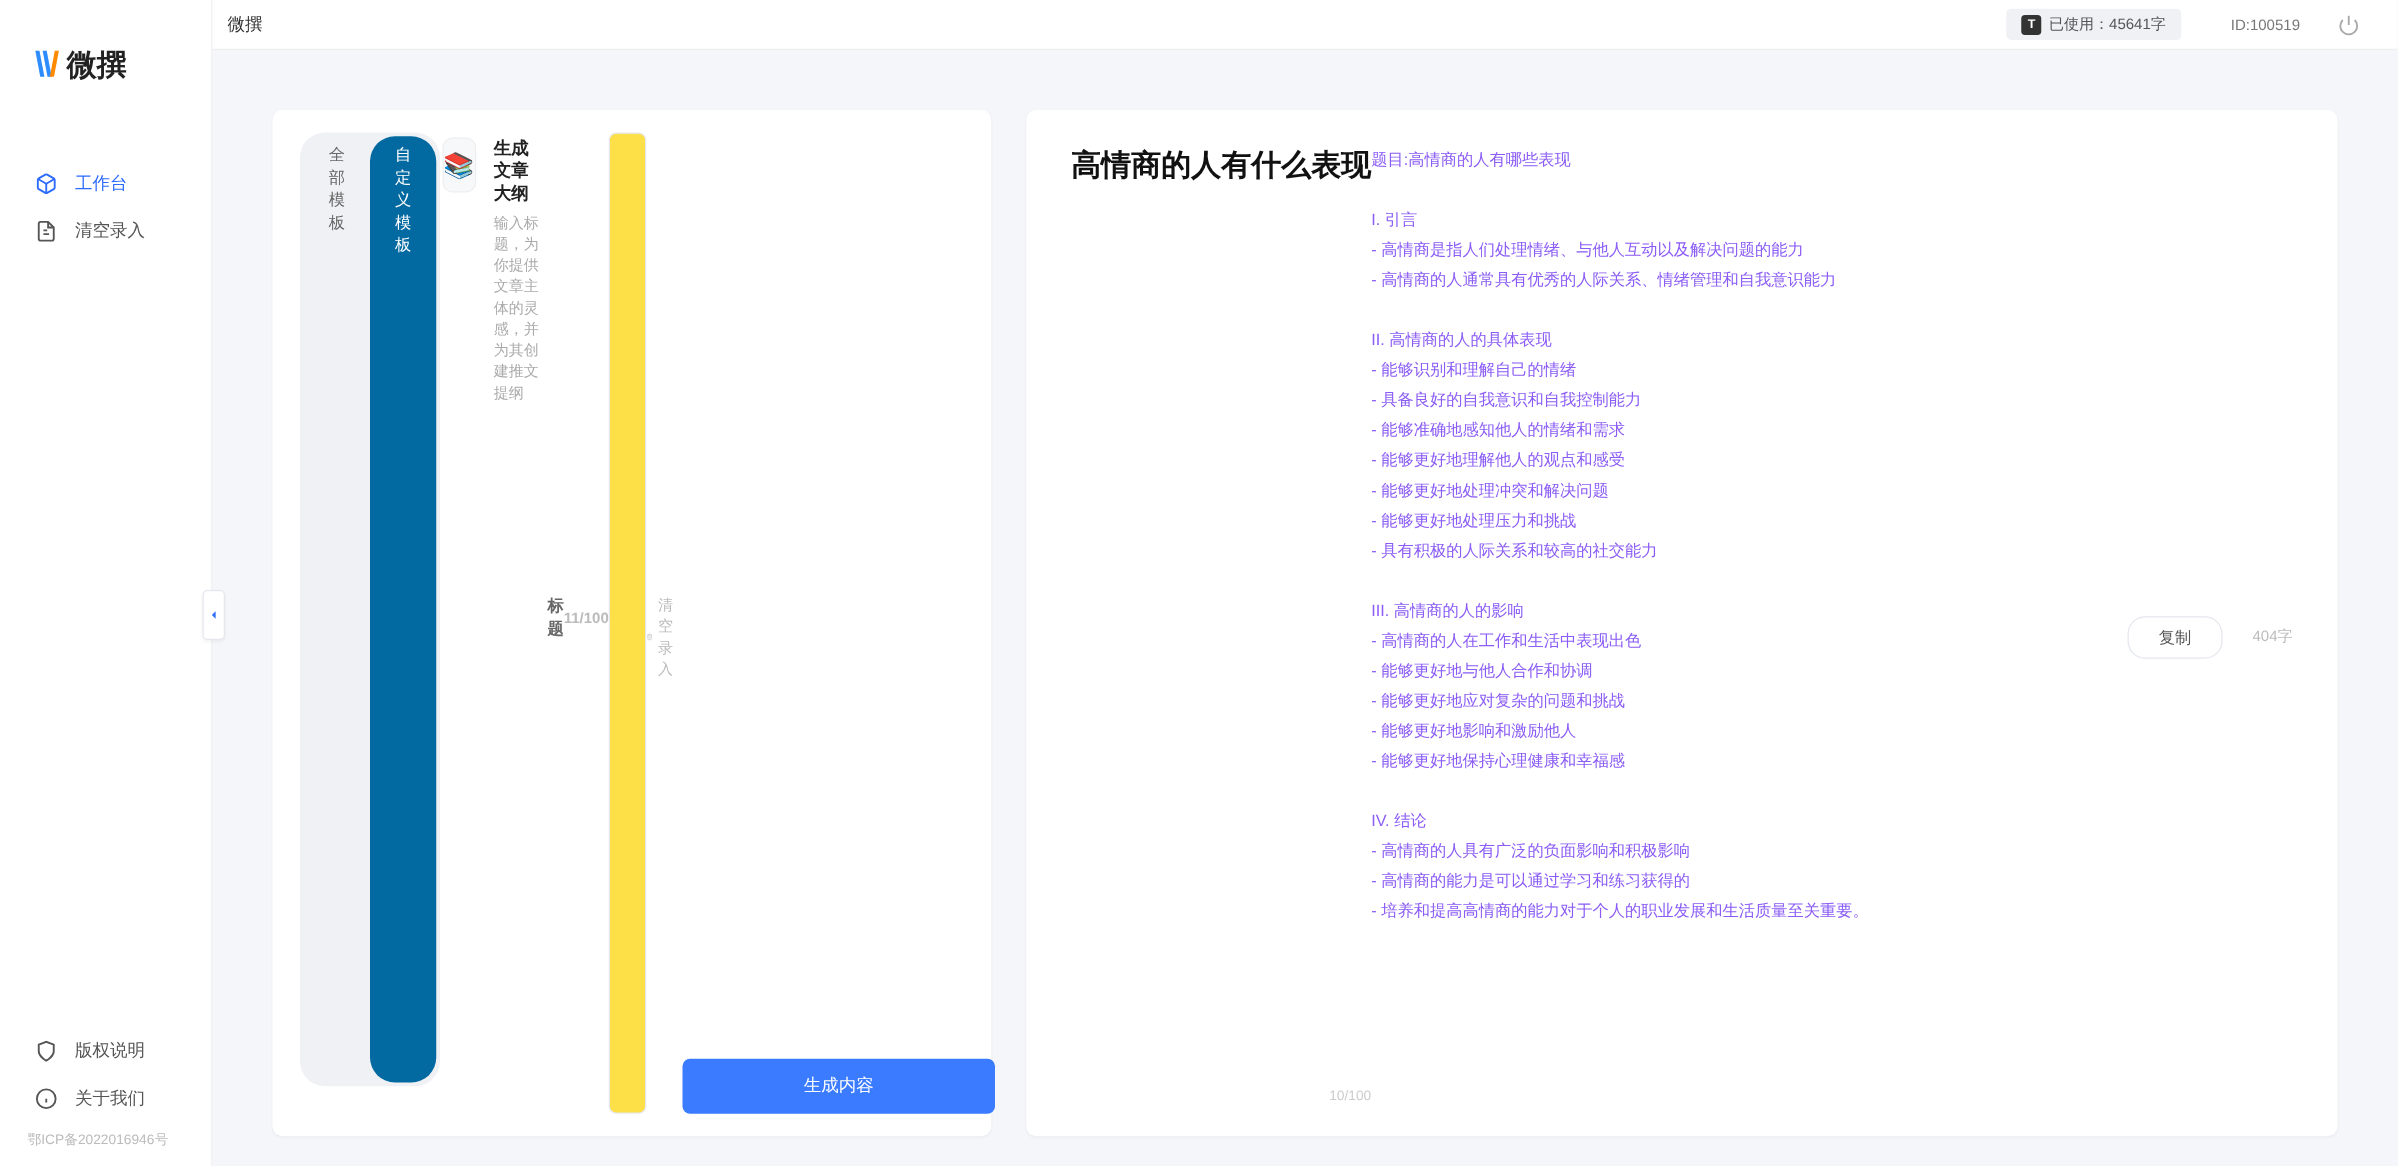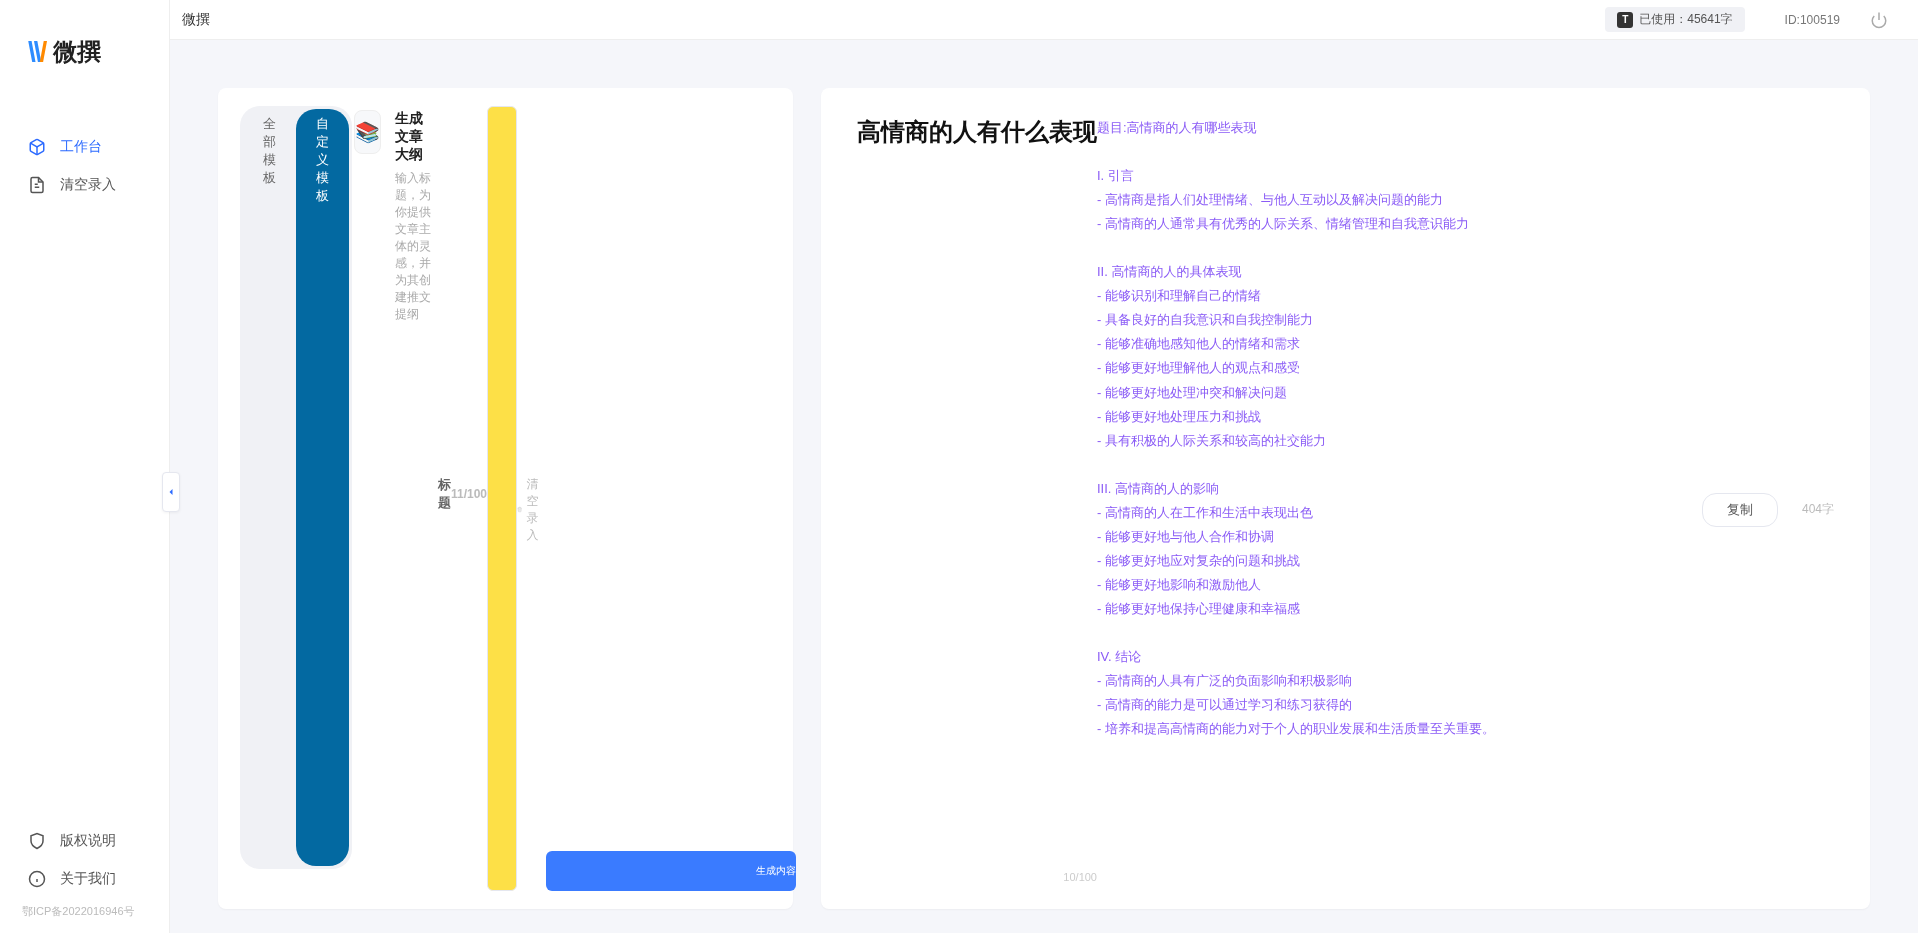--- a/index.html
+++ b/index.html
@@ -46,21 +46,21 @@
 .card-desc { font-size: 12px; color: #aaa; }
 
 .form-label-row { display: flex; justify-content: space-between; align-items: center; margin-bottom: 10px; font-weight: bold; }
 .form-label { font-size: 13px; color: #666; }
 .char-count { font-size: 12px; color: #bbb; }
 .text-input { width: 100%; padding: 12px 14px; border: 1px solid #e5e7ef; border-radius: 6px; font-size: 13px; color: #333; outline: none; background: #fde047; }
 .clear-row { display: flex; align-items: center; justify-content: center; margin-top: 22px; color: #bbb; font-size: 12px; cursor: pointer; }
 .clear-row svg { width: 13px; height: 13px; margin-right: 4px; }
 
 .panel-left-footer { margin-top: auto; display: flex; justify-content: center; padding-top: 20px; }
-.generate-btn { width: 250px; padding: 13px 0; background: #3a7bff; color: #fff; border: none; border-radius: 6px; font-size: 10px; cursor: pointer; text-align: right; }
+.generate-btn { width: 250px; padding: 13px 0; background: #3a7bff; color: #fff; border: none; border-radius: 6px; font-size: 14px; cursor: pointer; }
 
 .output-head { position: relative; text-align: center; margin-bottom: 18px; }
 .output-title { font-size: 24px; font-weight: 700; color: #111; font-family: "SimSun", serif; }
 .output-count { position: absolute; right: 0; bottom: -12px; font-size: 11px; color: #ccc; }
 .output-body { font-size: 13px; line-height: 1.85; color: #8b5cf6; white-space: pre-wrap; font-family: -apple-system, sans-serif; flex: 1; overflow-y: auto; }
 .output-footer { display: flex; align-items: center; justify-content: flex-end; gap: 24px; padding-top: 14px; }
 .copy-btn { padding: 7px 24px; border: 1px solid #e5e7ef; background: #fff; border-radius: 14px; font-size: 13px; color: #555; cursor: pointer; }
 .word-stat { font-size: 12px; color: #bbb; }
 </style>
 </head>

